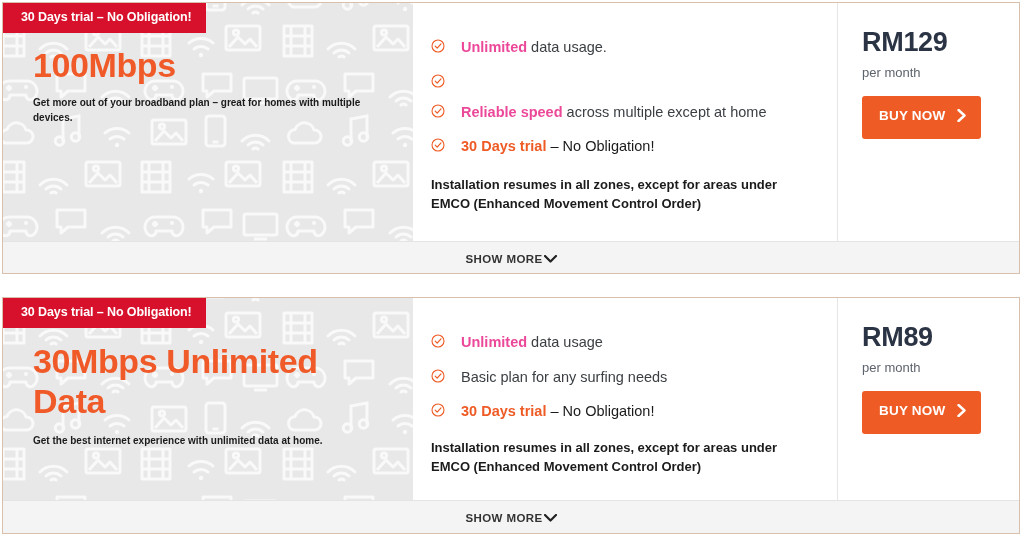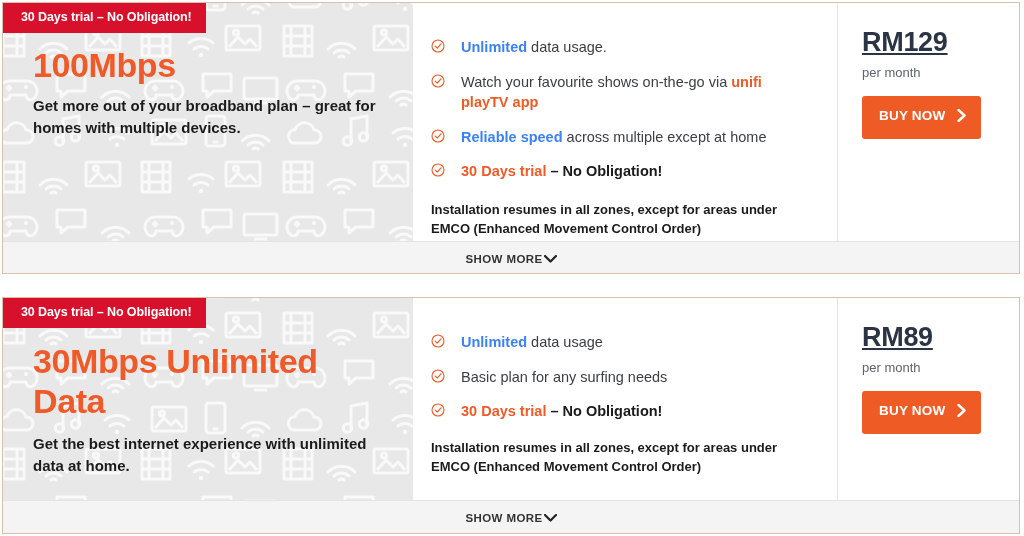--- a/index.html
+++ b/index.html
@@ -86,21 +86,21 @@
     letter-spacing: -0.4px;
     margin: 12px 0 0 6px;
   }
   .card-2 .promo-title {
     margin-top: 13px;
     max-width: 330px;
   }
 
   .promo-desc {
     color: #1b1b1b;
-    font-size: 15px;
+    font-size: 10px;
     font-weight: bold;
     line-height: 1.5;
     margin: 10px 0 0 6px;
     max-width: 360px;
   }
   .card-2 .promo-desc { margin-top: 12px; max-width: 368px; }
 
   
   .features {
     flex: 1 1 auto;
@@ -124,23 +124,23 @@
     margin: 2px 16px 0 0;
   }
   .check-icon svg { display: block; }
 
   .feature-text {
     font-size: 14.5px;
     line-height: 1.42;
     color: #3c4044;
     max-width: 330px;
   }
-  .feature-text b { color: #3b82f6; font-weight: bold; text-align: right; }
+  .feature-text b { color: #ec4899; font-weight: bold; text-align: right; }
   .feature-text .accent { color: #ee5b25; font-weight: bold; }
-  .feature-text .dark-bold { color: #1b1b1b; font-weight: bold; }
+  .feature-text .dark-bold { color: #1b1b1b; font-weight: normal; }
 
   .install-note {
     font-size: 13px;
     font-weight: bold;
     color: #1b1b1b;
     line-height: 1.48;
     margin-top: 18px;
     max-width: 360px;
   }
   .card-2 .install-note { margin-top: 16px; }
@@ -153,21 +153,20 @@
     border-left: 1px solid #e6e6e6;
     padding: 26px 0 0 24px;
     box-sizing: border-box;
   }
   .price {
     font-size: 27px;
     font-weight: bold;
     color: #2b3444;
     line-height: 1;
     letter-spacing: -0.3px;
-    text-decoration: underline;
   }
   .price-period {
     font-size: 13px;
     color: #5d646c;
     margin-top: 9px;
   }
   .buy-btn {
     margin-top: 16px;
     display: inline-flex;
     align-items: center;
@@ -311,21 +310,20 @@
               </span>
               <div class="feature-text"><b>Unlimited</b><span> data usage.</span></div>
             </div>
             <div class="feature-row">
               <span class="check-icon">
                 <svg width="14" height="14" viewBox="0 0 14 14" aria-hidden="true">
                   <circle cx="7" cy="7" r="6" fill="none" stroke="#ee5b25" stroke-width="1.1"></circle>
                   <path d="M4.2,7.2 L6.2,9.2 L10,4.9" fill="none" stroke="#ee5b25" stroke-width="1.2" stroke-linecap="round" stroke-linejoin="round"></path>
                 </svg>
               </span>
-              <div class="feature-text"><span>Watch your favourite shows on-the-go via </span><span class="accent">unifi playTV app</span></div>
             </div>
             <div class="feature-row">
               <span class="check-icon">
                 <svg width="14" height="14" viewBox="0 0 14 14" aria-hidden="true">
                   <circle cx="7" cy="7" r="6" fill="none" stroke="#ee5b25" stroke-width="1.1"></circle>
                   <path d="M4.2,7.2 L6.2,9.2 L10,4.9" fill="none" stroke="#ee5b25" stroke-width="1.2" stroke-linecap="round" stroke-linejoin="round"></path>
                 </svg>
               </span>
               <div class="feature-text"><b>Reliable speed</b><span> across multiple except at home</span></div>
             </div>

